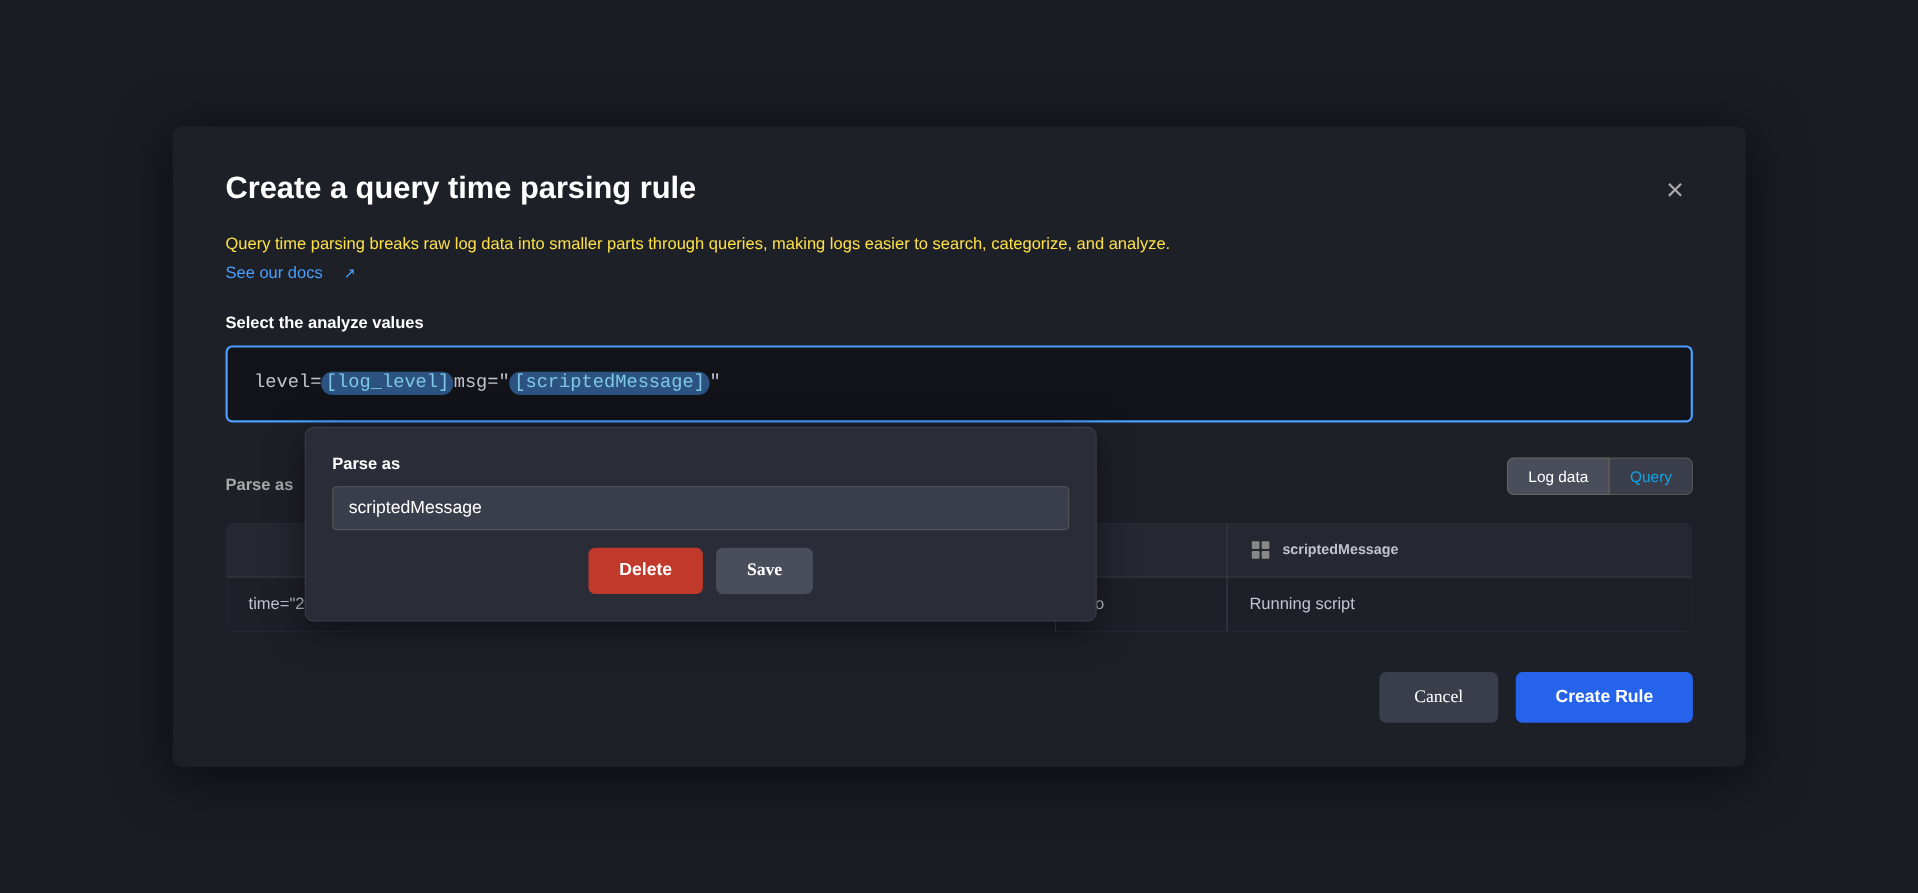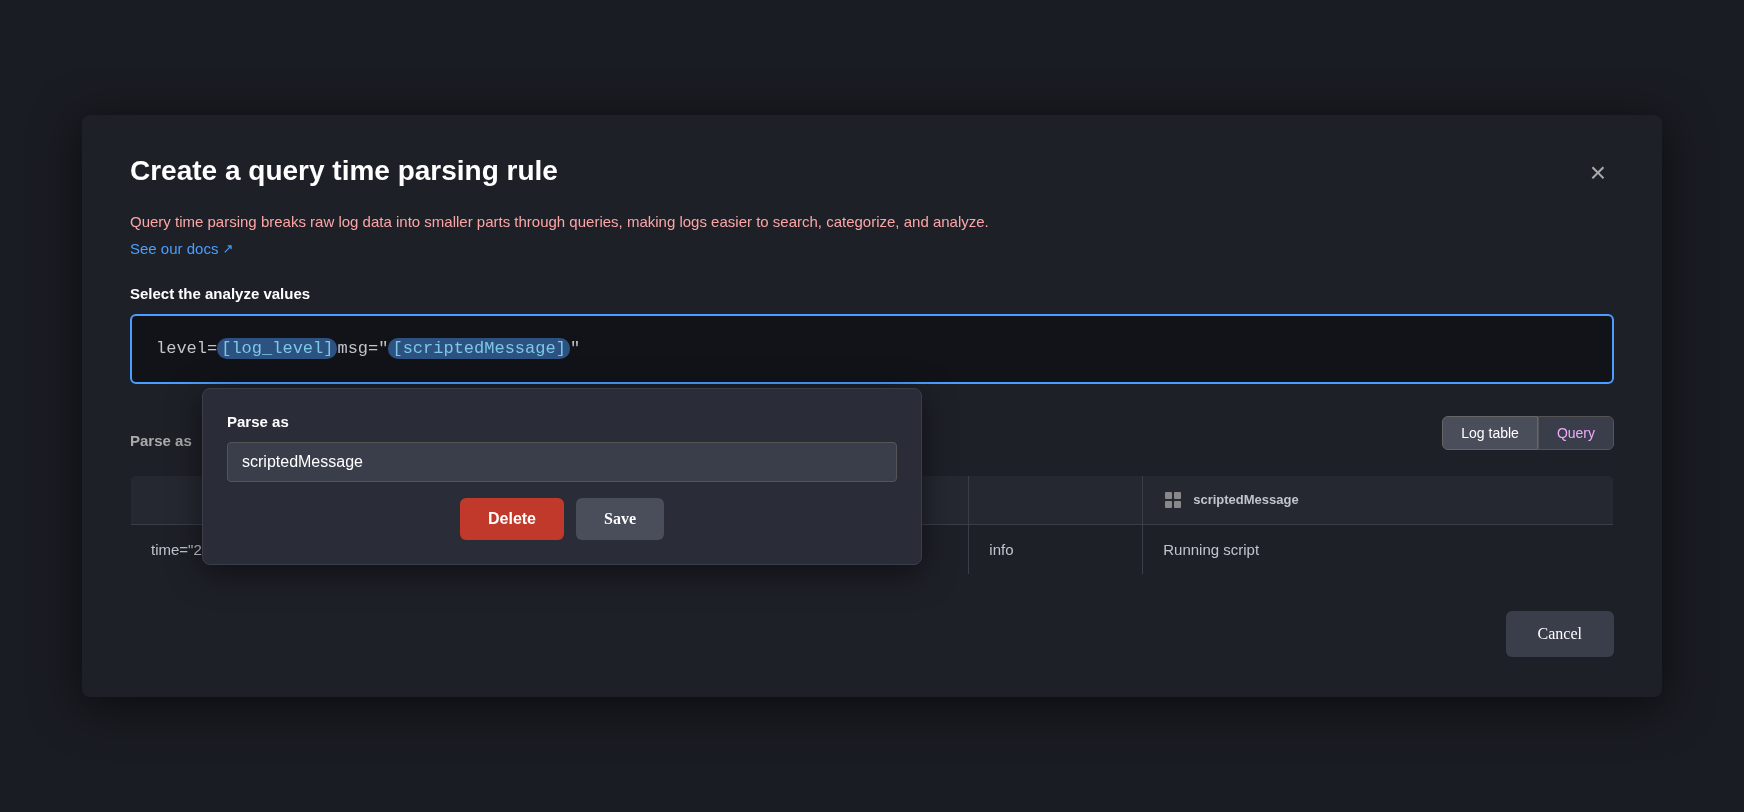--- a/index.html
+++ b/index.html
@@ -9,21 +9,21 @@
       display: flex;
       align-items: center;
       justify-content: center;
       min-height: 100vh;
       font-family: -apple-system, BlinkMacSystemFont, 'Segoe UI', sans-serif;
     }
 
     .modal-overlay {
       background: #1e2028;
       border-radius: 8px;
-      width: 1580px;
+      width: 1430px;
       max-width: 95vw;
       padding: 40px 48px 40px 48px;
       position: relative;
       color: #e0e0e0;
       box-shadow: 0 8px 48px rgba(0,0,0,0.6);
     }
 
     .modal-header {
       display: flex;
       align-items: flex-start;
@@ -42,33 +42,33 @@
       border: none;
       color: #aaa;
       font-size: 28px;
       cursor: pointer;
       line-height: 1;
       padding: 4px 8px;
     }
 
     .description {
       font-size: 15px;
-      color: #fca5a5;
+      color: #fde047;
       margin-bottom: 6px;
       line-height: 1.5;
       margin-top: 12px;
     }
 
     .docs-link {
       color: #4a9eff;
       text-decoration: none;
       font-size: 15px;
       display: inline-flex;
       align-items: center;
-      gap: 4px;
+      gap: 19px;
       margin-bottom: 28px;
     }
 
     .section-label {
       font-size: 15px;
       font-weight: 700;
       color: #ffffff;
       margin-bottom: 12px;
     }
 
@@ -174,21 +174,21 @@
     }
 
     .view-toggle {
       display: flex;
       gap: 0;
     }
 
     .view-btn {
       background: #3a3d4a;
       border: 1px solid #555;
-      color: #f0abfc;
+      color: #0ea5e9;
       padding: 8px 18px;
       font-size: 14px;
       cursor: pointer;
     }
     .view-btn:first-child { border-radius: 6px 0 0 6px; }
     .view-btn:last-child { border-radius: 0 6px 6px 0; }
     .view-btn.active {
       background: #4a4d5a;
       color: #fff;
       border-color: #666;
@@ -319,21 +319,21 @@
         <button class="btn-delete">Delete</button>
         <button class="btn-save">Save</button>
       </div>
     </div>
   </div>
 
   
   <div class="parse-section-header">
     <div class="parse-label-row">Parse as</div>
     <div class="view-toggle">
-      <button class="view-btn active">Log table</button>
+      <button class="view-btn active">Log data</button>
       <button class="view-btn">Query</button>
     </div>
   </div>
 
   
   <table class="parse-results-table">
     <thead>
       <tr>
         <th></th>
         <th></th>
@@ -355,15 +355,16 @@
         <td>time="2024-05-10T19:24:33Z" level=inf...</td>
         <td>info</td>
         <td>Running script</td>
       </tr>
     </tbody>
   </table>
 
   
   <div class="modal-footer">
     <button class="btn-cancel">Cancel</button>
+    <button class="btn-create-rule">Create Rule</button>
   </div>
 
 </div>
 
 </body></html>

